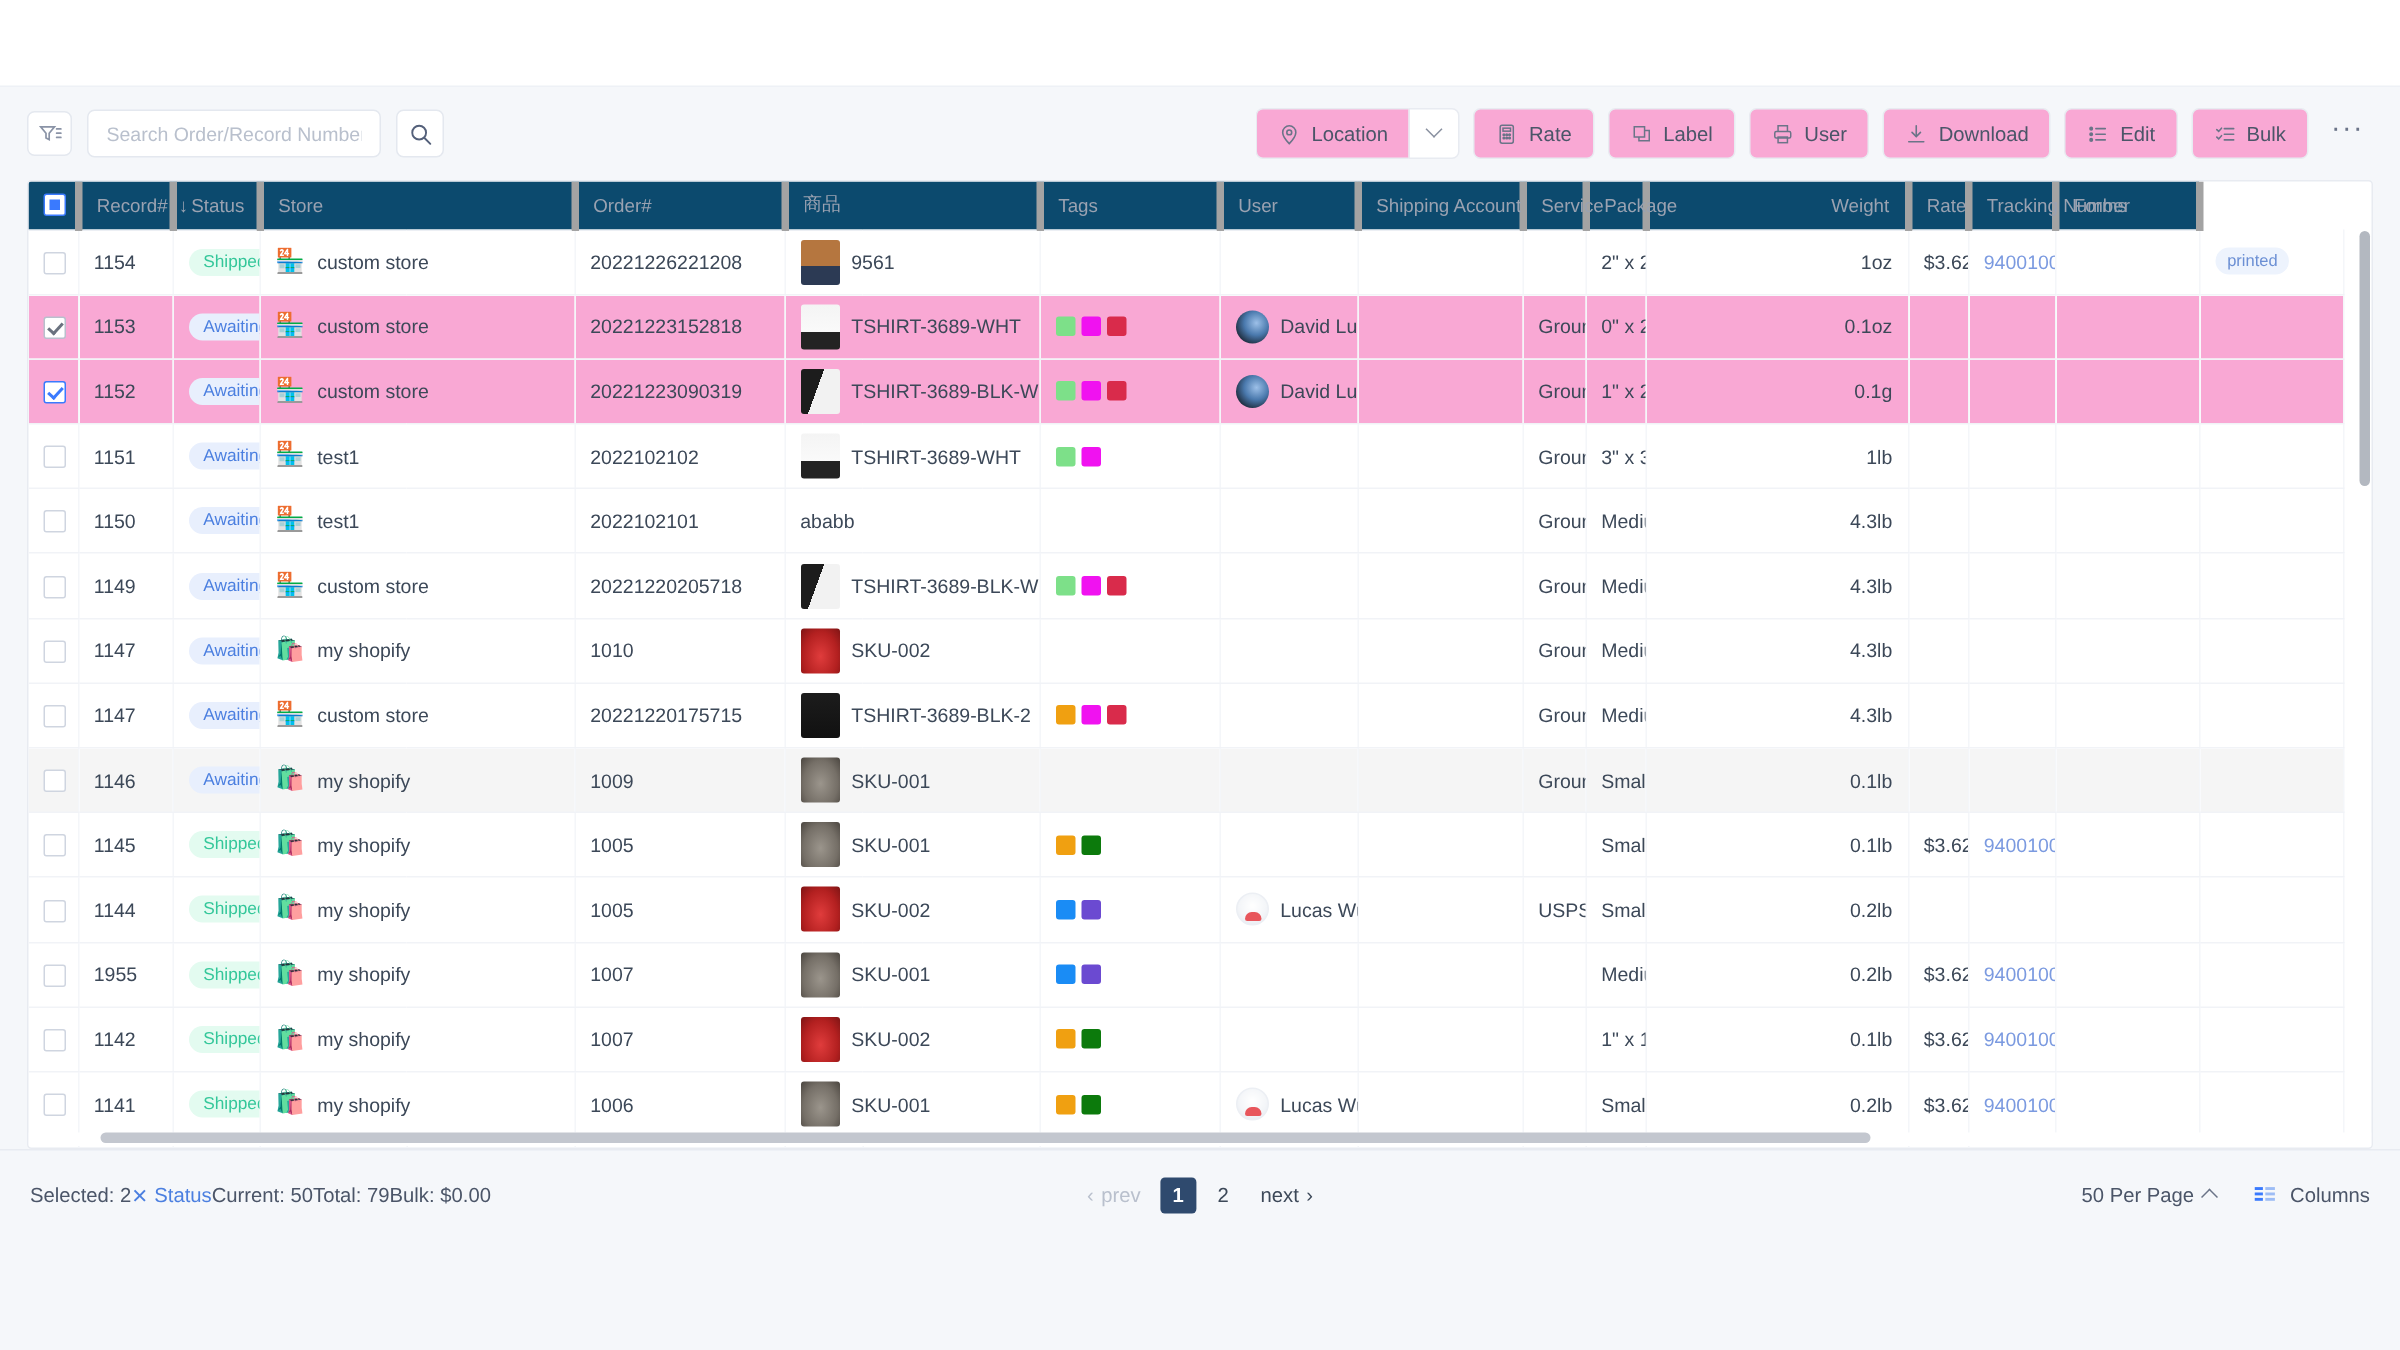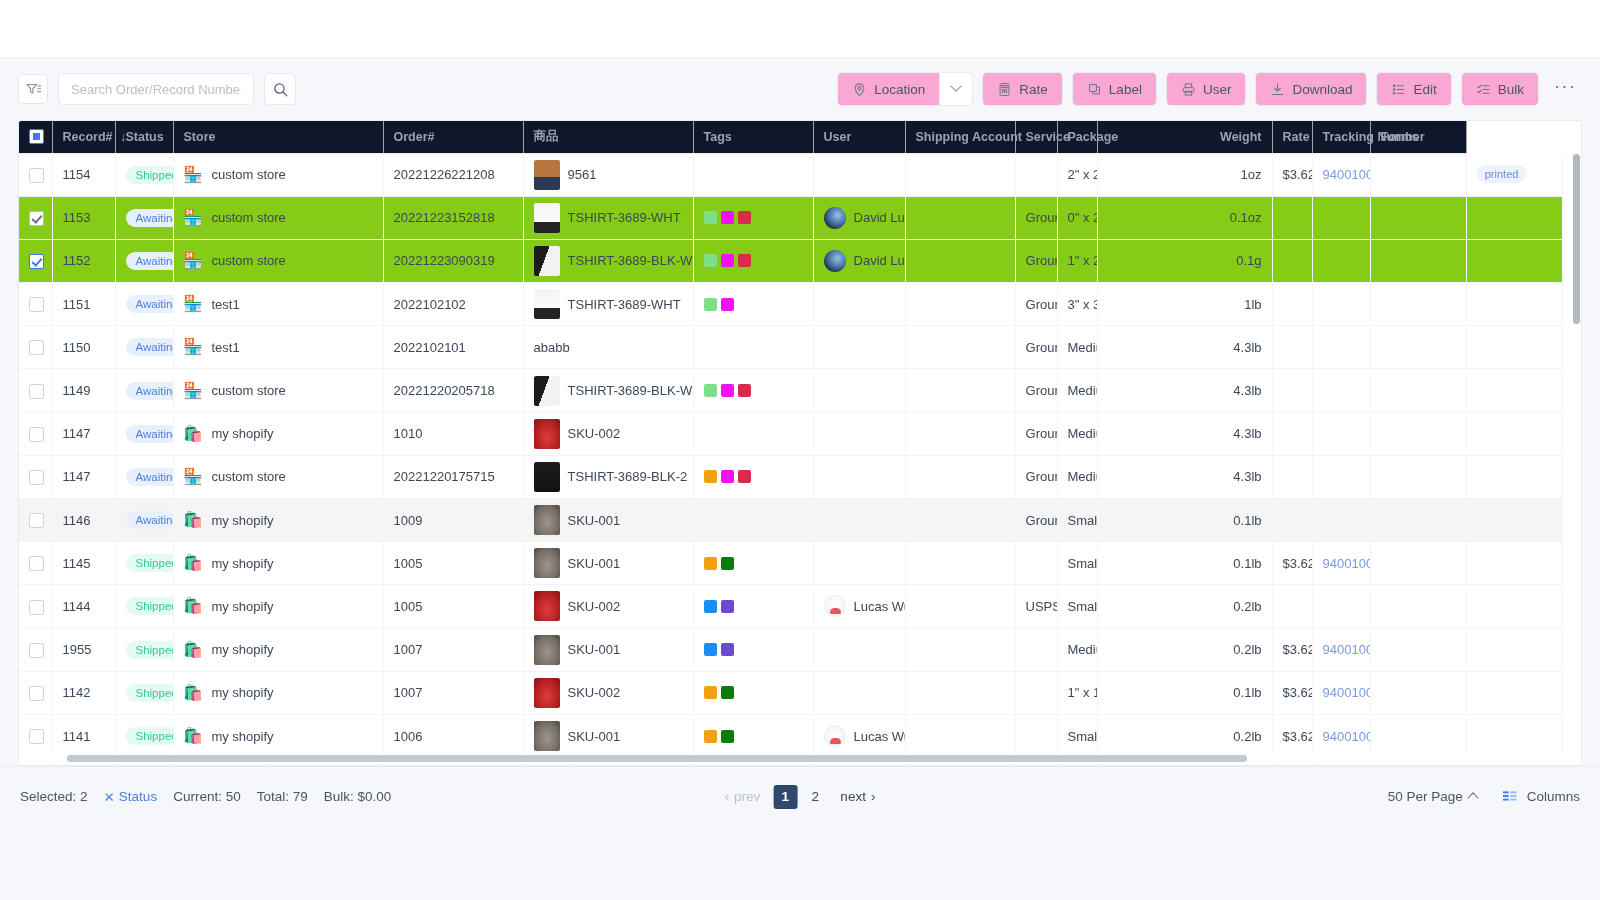--- a/index.html
+++ b/index.html
@@ -115,31 +115,31 @@
     justify-content: center; cursor: pointer; color: #6b7488; font-size: 19px;
     letter-spacing: 1px; padding-bottom: 7px;
   }
   
   .table-shell {
     margin: 0 18px; background: #fff; border: 1px solid #e8ebf1;
     border-radius: 3px; height: 646px; position: relative; overflow: hidden;
   }
   table { border-collapse: collapse; width: 1544px; table-layout: fixed; }
   th {
-    height: 32px; background: #0f172a; font-weight: bold; font-size: 12.5px;
+    height: 32px; background: #0c4a6e; font-weight: normal; font-size: 12.5px;
     color: #9aa2b1; text-align: left; padding: 0 10px;
-    border-bottom: 1px solid #eceff4; border-right: 1px solid #a3a3a3;
+    border-bottom: 1px solid #eceff4; border-right: 5px solid #a3a3a3;
     white-space: nowrap;
   }
   td {
     height: 43.2px; font-size: 13px; color: #3c4858; padding: 0 10px;
     border-bottom: 1px solid #f1f3f7; border-right: 1px solid #f4f6f9;
     white-space: nowrap; overflow: hidden;
   }
-  tr.sel td { background: #84cc16; }
+  tr.sel td { background: #f9a8d4; }
   tr.hover td { background: #f5f5f5; }
   td.num, th.num { text-align: right; }
   .cb {
     width: 15px; height: 15px; border: 1px solid #cfd5e0; border-radius: 2px;
     background: #fff; display: inline-block; cursor: pointer; position: relative;
     vertical-align: middle;
   }
   .cb.checked { border-color: #3a7afe; background: #fff; }
   .cb.checked::after {
     content: ""; position: absolute; left: 4px; top: 1px; width: 4px; height: 8px;
@@ -191,21 +191,21 @@
   .hscroll {
     position: absolute; left: 48px; bottom: 2px; width: 1180px; height: 7px;
     background: #c3c7cf; border-radius: 4px;
   }
   .shadow-row td { color: #c9cdd6; }
   
   .footer {
     height: 60px; display: flex; align-items: center; padding: 0 20px;
     font-size: 13.5px; color: #4b5568; border-top: 1px solid #e8ebf1; background: #f5f7fa;
   }
-  .fleft { display: flex; align-items: center; gap: 16px; }
+  .fleft { display: flex; align-items: center; }
   .clear { color: #4b7fe0; cursor: pointer; display: flex; align-items: center; gap: 4px; }
   .pager {
     position: absolute; left: 50%; transform: translateX(-50%);
     display: flex; align-items: center; gap: 6px;
   }
   .pg {
     min-width: 24px; height: 24px; display: flex; align-items: center;
     justify-content: center; border-radius: 3px; cursor: pointer;
     font-size: 13.5px; color: #3c4858; padding: 0 7px;
   }

